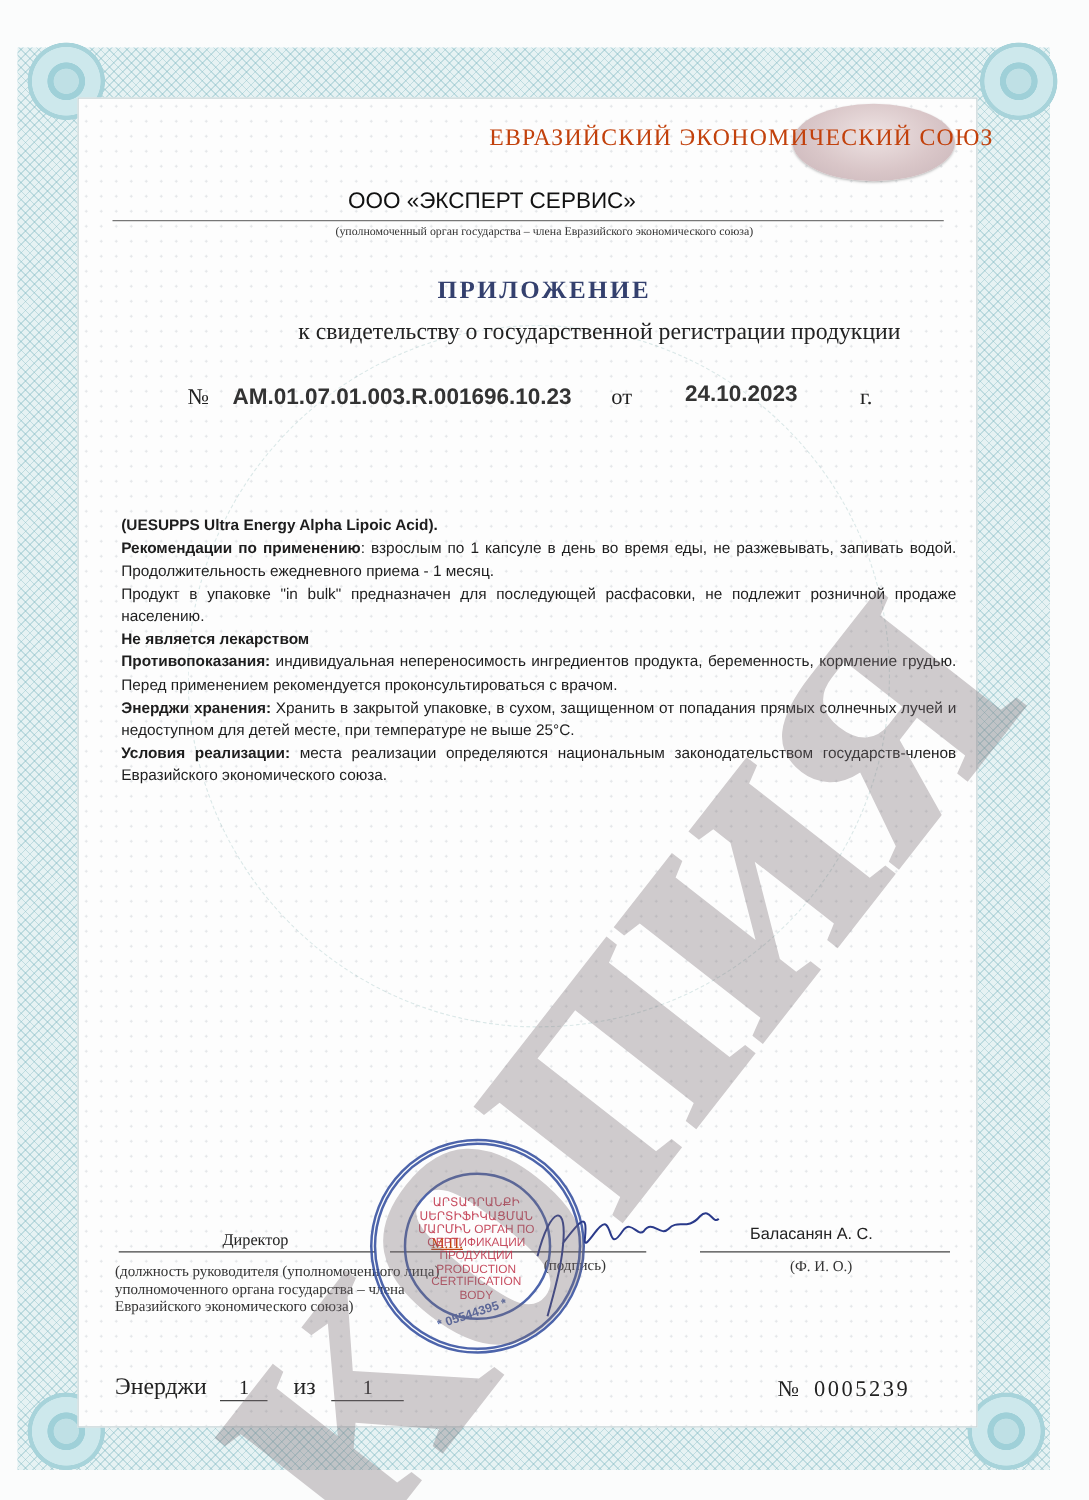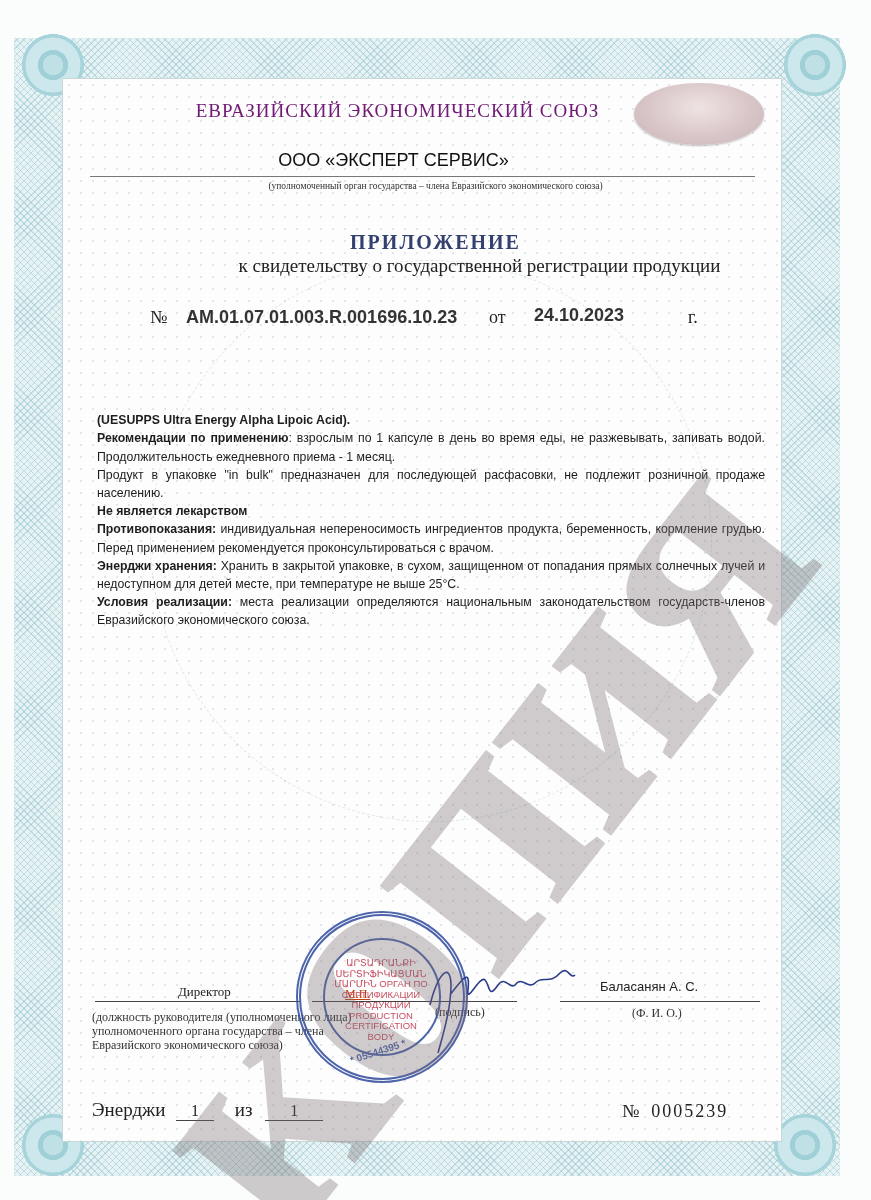--- a/index.html
+++ b/index.html
@@ -13,32 +13,32 @@
     background:radial-gradient(circle, #bfe0e5 0 20%, #9fd0d8 21% 30%, #cde8ec 31% 55%, #a7d3da 56% 62%, transparent 63%);}
   .inner{position:absolute;left:62px;top:78px;width:718px;height:1062px;background:#fdfdfd;
     border:1px solid #c9d6d8;
     background-image:radial-gradient(circle, rgba(150,160,170,0.25) 0.8px, transparent 1px);
     background-size:12px 12px;}
   .guilloche{position:absolute;left:150px;top:260px;width:560px;height:560px;border-radius:50%;
     border:1px dashed rgba(120,170,170,0.25);}
   .hologram{position:absolute;left:634px;top:83px;width:130px;height:62px;border-radius:50%;
     background:radial-gradient(ellipse at 50% 40%, #eee3e3 0%, #d9c6c8 55%, #c8b4b8 100%);
     box-shadow:0 1px 2px rgba(0,0,0,0.25);}
-  .t-union{position:absolute;left:0;width:795px;top:100px;text-align:center;font-size:19px;letter-spacing:1px;color:#701a75;}
+  .t-union{position:absolute;left:0;width:795px;top:100px;text-align:right;font-size:19px;letter-spacing:1px;color:#c2410c;}
   .t-org{position:absolute;left:0;width:787px;top:150px;text-align:center;font-family:"Liberation Sans",sans-serif;font-size:18px;color:#111;}
   .org-line{position:absolute;left:90px;top:176px;width:665px;border-top:1px solid #777;}
   .t-org-note{position:absolute;left:0;width:871px;top:181px;text-align:center;font-size:9.5px;color:#333;}
-  .t-appendix{position:absolute;left:0;width:871px;top:231px;text-align:center;font-size:20px;font-weight:bold;letter-spacing:2px;color:#34406e;}
+  .t-appendix{position:absolute;left:0;width:871px;top:221px;text-align:center;font-size:20px;font-weight:bold;letter-spacing:2px;color:#34406e;}
   .t-subtitle{position:absolute;left:0;width:871px;top:255px;text-align:center;font-size:19px;color:#222;margin-left:44px;}
   .numrow{position:absolute;top:305px;left:0;width:871px;height:30px;}
   .numrow span{position:absolute;}
   .no-sign{left:150px;top:2px;font-size:18px;}
   .cert-no{left:186px;top:2px;font-family:"Liberation Sans",sans-serif;font-weight:bold;font-size:18px;color:#333;}
   .ot{left:489px;top:2px;font-size:18px;}
-  .cert-date{left:534px;top:0px;font-family:"Liberation Sans",sans-serif;font-weight:bold;font-size:18px;color:#333;}
+  .cert-date{left:548px;top:0px;font-family:"Liberation Sans",sans-serif;font-weight:bold;font-size:18px;color:#333;}
   .g{left:688px;top:2px;font-size:18px;}
   .body{position:absolute;left:97px;top:393px;width:668px;font-family:"Liberation Sans",sans-serif;font-size:12.3px;line-height:18.2px;color:#1d1d1d;text-align:justify;}
   .body p{margin:0;}
   .body b{font-weight:bold;}
   .sig-left-line{position:absolute;left:95px;top:1001px;width:205px;border-top:1px solid #444;}
   .sig-mid-line{position:absolute;left:312px;top:1001px;width:205px;border-top:1px solid #444;}
   .sig-right-line{position:absolute;left:560px;top:1001px;width:200px;border-top:1px solid #444;}
   .director{position:absolute;left:178px;top:984px;font-size:13px;color:#222;}
   .mp{position:absolute;left:345px;top:987px;font-size:12px;color:#c2410c;text-decoration:underline;}
   .podpis{position:absolute;left:435px;top:1005px;font-size:12px;color:#333;}

